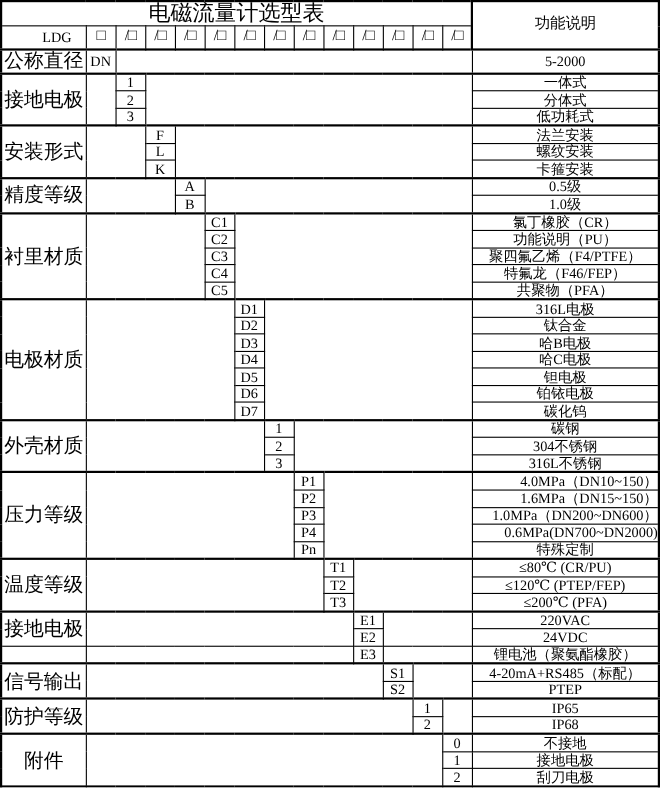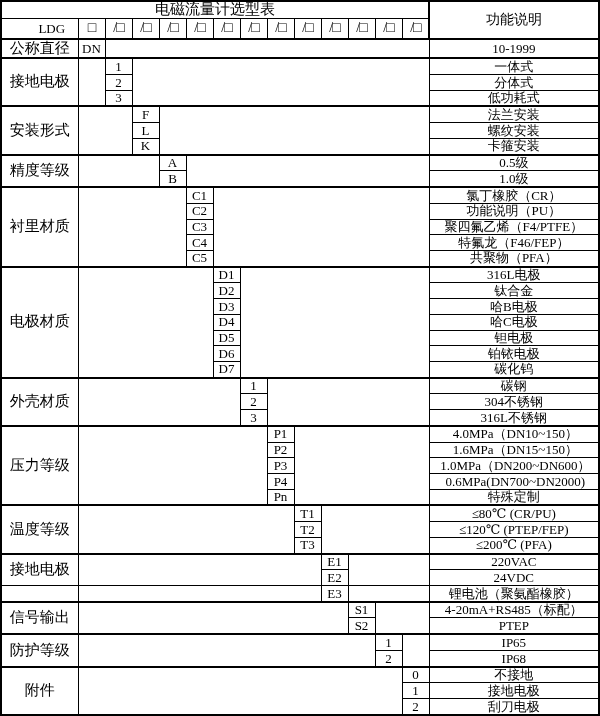--- a/index.html
+++ b/index.html
@@ -17,26 +17,26 @@
     text-align:center;
     vertical-align:middle;
     font-size:13px;
     line-height:1.05;
     overflow:hidden;
     white-space:nowrap;
   }
   tr.blk > td { border-top:2px solid #000; }
   tr.r-title { height:17px; }
   tr.r-model { height:21px; }
-  .title-cell { font-size:15px; }
+  .title-cell { font-size:20px; }
   .funchead  { border-left:2px solid #000; font-size:14px; }
   .prefix    { text-align:center; padding-left:24px; }
   .box, .slot { font-size:14px; letter-spacing:-1px; }
-  .lbl { font-size:15px; }
-  .desc-left { text-align:center; padding-left:3px; }
+  .lbl { font-size:18px; }
+  .desc-left { text-align:right; padding-left:3px; }
 </style>
 </head>
 <body>
 
 <div id="wrap">
 <table>
   <colgroup>
     <col style="width:77px">
     <col style="width:27px">
         <col style="width:27px">
@@ -74,21 +74,21 @@
     <td class="slot">/□</td>
     <td class="slot">/□</td>
     <td class="slot">/□</td>
     <td class="slot">/□</td>
   </tr>
 
   <tr class="blk">
     <td class="lbl">公称直径</td>
     <td>DN</td>
     <td colspan="12"></td>
-    <td>10-1999</td>
+    <td>5-2000</td>
   </tr>
 
   <tr class="blk">
     <td class="lbl" rowspan="3">接地电极</td>
     <td rowspan="3"></td>
     <td>1</td>
     <td colspan="11" rowspan="3"></td>
     <td>一体式</td>
   </tr>
   <tr>

